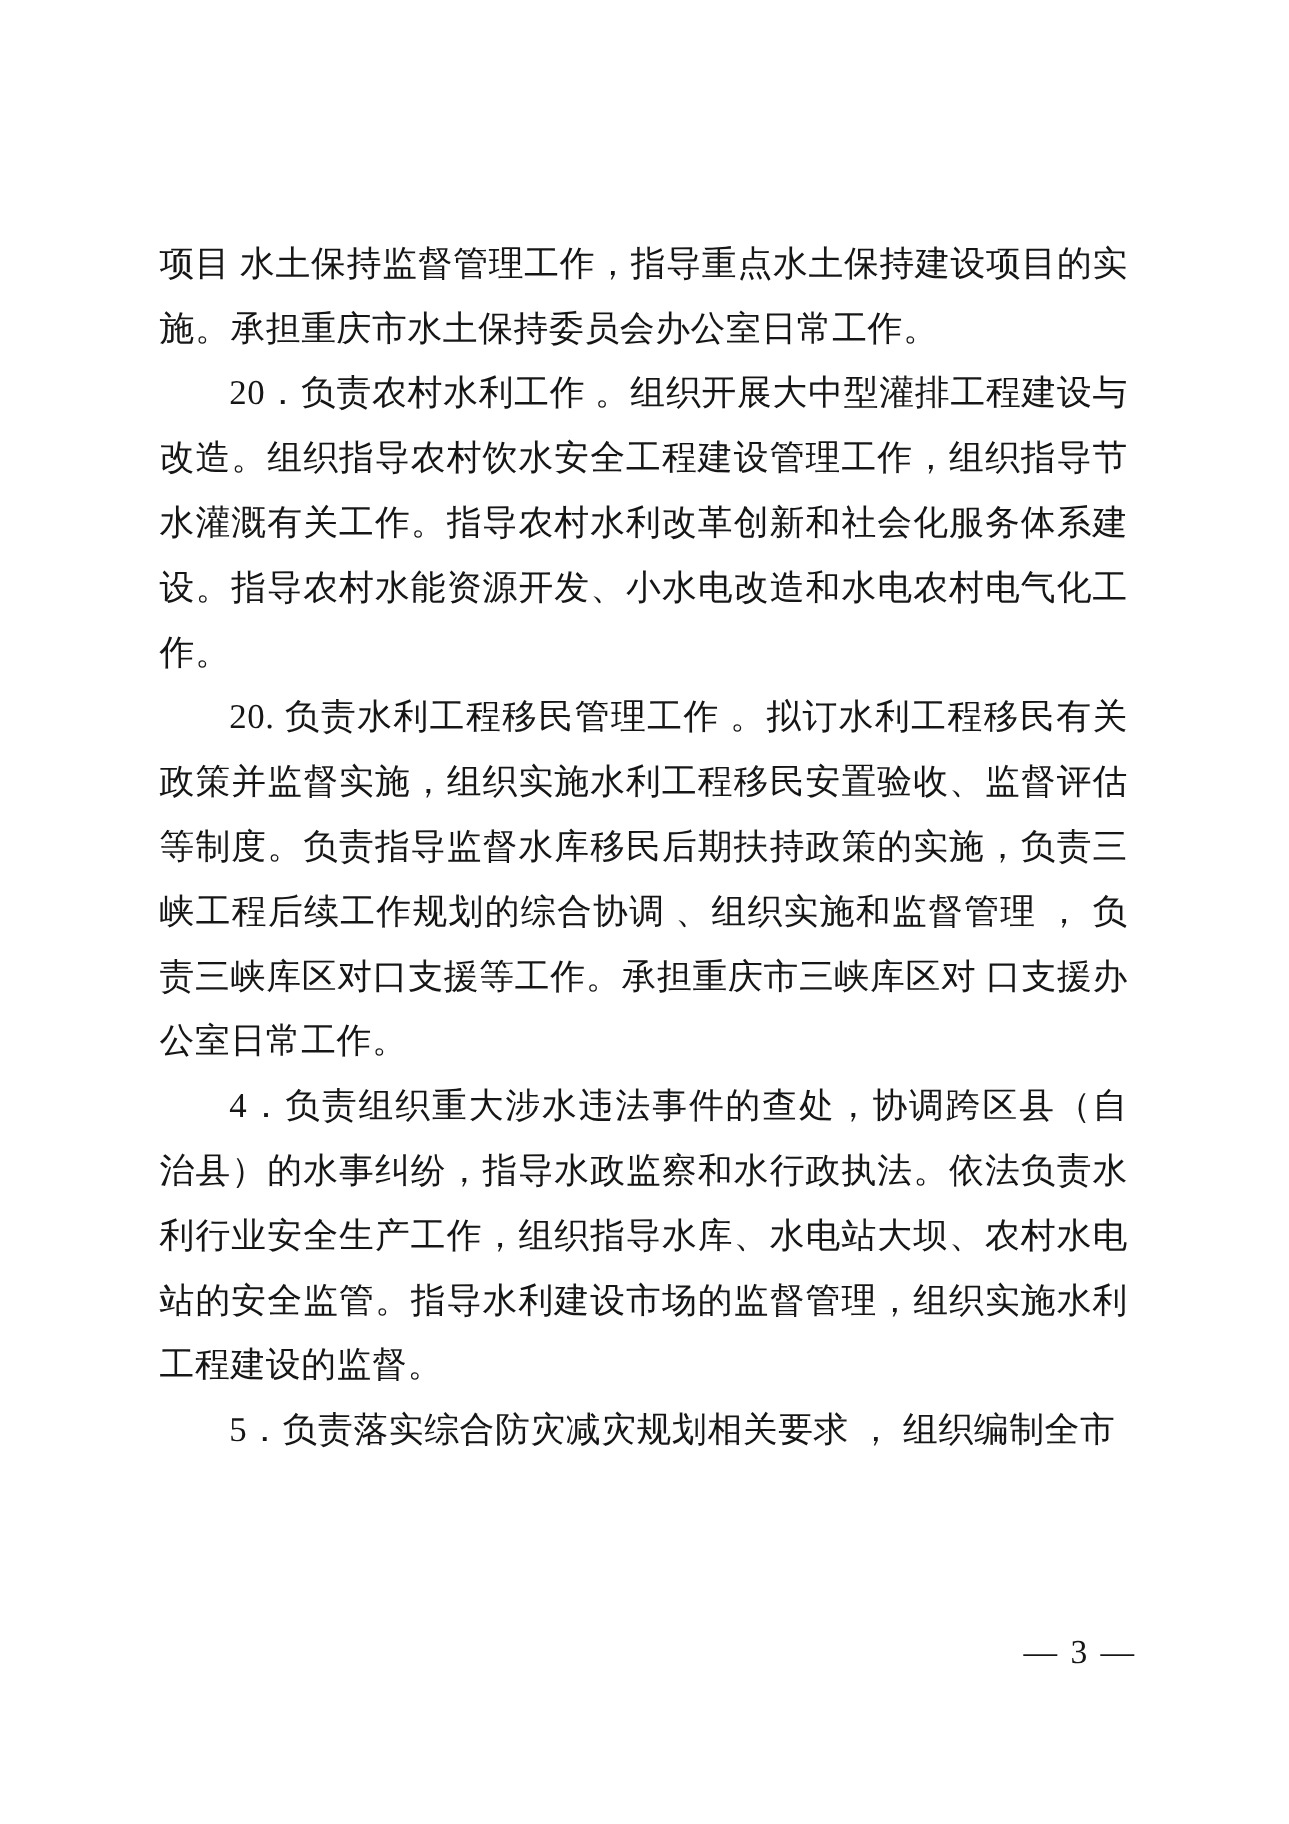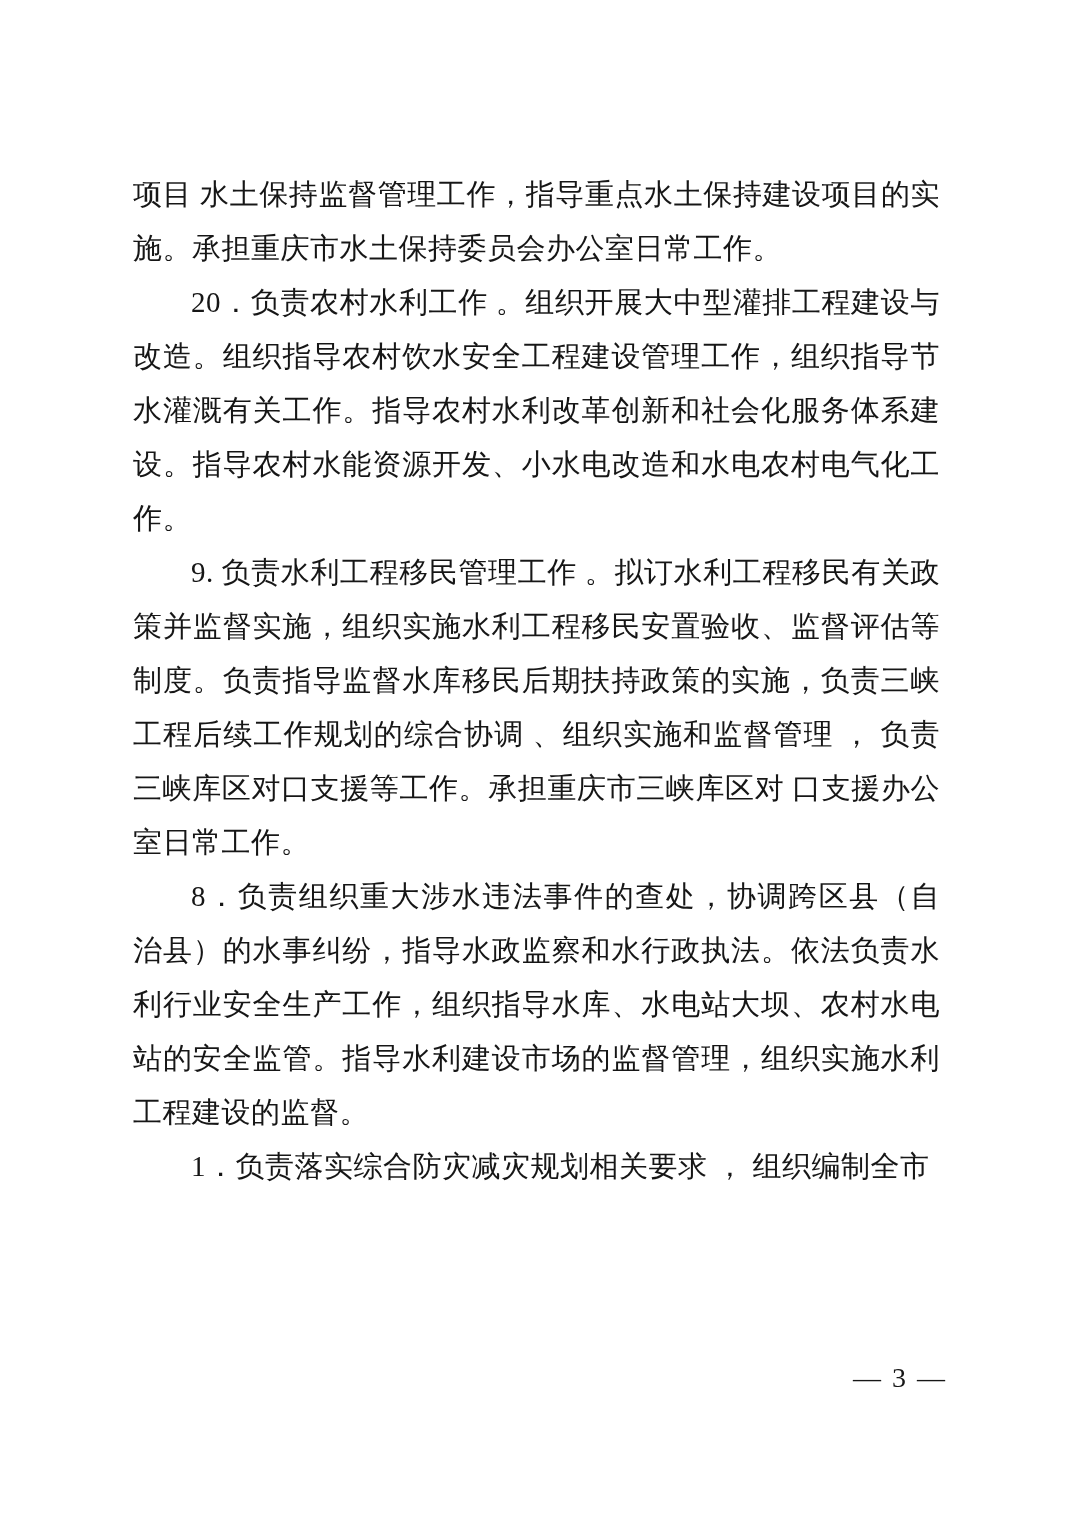--- a/index.html
+++ b/index.html
@@ -12,21 +12,21 @@
     width: 1074px;
     height: 1520px;
     background: #ffffff;
     overflow: hidden;
     font-family: "Liberation Serif", "DejaVu Serif", serif;
     color: #161616;
   }
   .doc-body {
     position: absolute;
     left: 133px;
-    top: 167px;
+    top: 193px;
     width: 807px;
     font-size: 29px;
     line-height: 54px;
     text-align: justify;
     text-justify: inter-ideograph;
     letter-spacing: 0.5px;
   }
   .para {
     margin: 0;
     padding: 0;
@@ -46,18 +46,18 @@
     color: #161616;
   }
 </style>
 </head>
 <body>
 
 <div class="page">
   <div class="doc-body" id="doc-body">
       <p class="para">项目 水土保持监督管理工作，指导重点水土保持建设项目的实施。承担重庆市水土保持委员会办公室日常工作。</p>
       <p class="para indent">20．负责农村水利工作 。组织开展大中型灌排工程建设与改造。组织指导农村饮水安全工程建设管理工作，组织指导节水灌溉有关工作。指导农村水利改革创新和社会化服务体系建设。指导农村水能资源开发、小水电改造和水电农村电气化工作。</p>
-      <p class="para indent">9. 负责水利工程移民管理工作 。拟订水利工程移民有关政策并监督实施，组织实施水利工程移民安置验收、监督评估等制度。负责指导监督水库移民后期扶持政策的实施，负责三峡工程后续工作规划的综合协调 、组织实施和监督管理 ， 负责三峡库区对口支援等工作。承担重庆市三峡库区对 口支援办公室日常工作。</p>
-      <p class="para indent">8．负责组织重大涉水违法事件的查处，协调跨区县（自治县）的水事纠纷，指导水政监察和水行政执法。依法负责水利行业安全生产工作，组织指导水库、水电站大坝、农村水电站的安全监管。指导水利建设市场的监督管理，组织实施水利工程建设的监督。</p>
-      <p class="para indent">1．负责落实综合防灾减灾规划相关要求 ， 组织编制全市</p>
+      <p class="para indent">20. 负责水利工程移民管理工作 。拟订水利工程移民有关政策并监督实施，组织实施水利工程移民安置验收、监督评估等制度。负责指导监督水库移民后期扶持政策的实施，负责三峡工程后续工作规划的综合协调 、组织实施和监督管理 ， 负责三峡库区对口支援等工作。承担重庆市三峡库区对 口支援办公室日常工作。</p>
+      <p class="para indent">4．负责组织重大涉水违法事件的查处，协调跨区县（自治县）的水事纠纷，指导水政监察和水行政执法。依法负责水利行业安全生产工作，组织指导水库、水电站大坝、农村水电站的安全监管。指导水利建设市场的监督管理，组织实施水利工程建设的监督。</p>
+      <p class="para indent">5．负责落实综合防灾减灾规划相关要求 ， 组织编制全市</p>
     </div>
   <div class="page-number">— 3 —</div>
 </div>
 
 </body></html>

